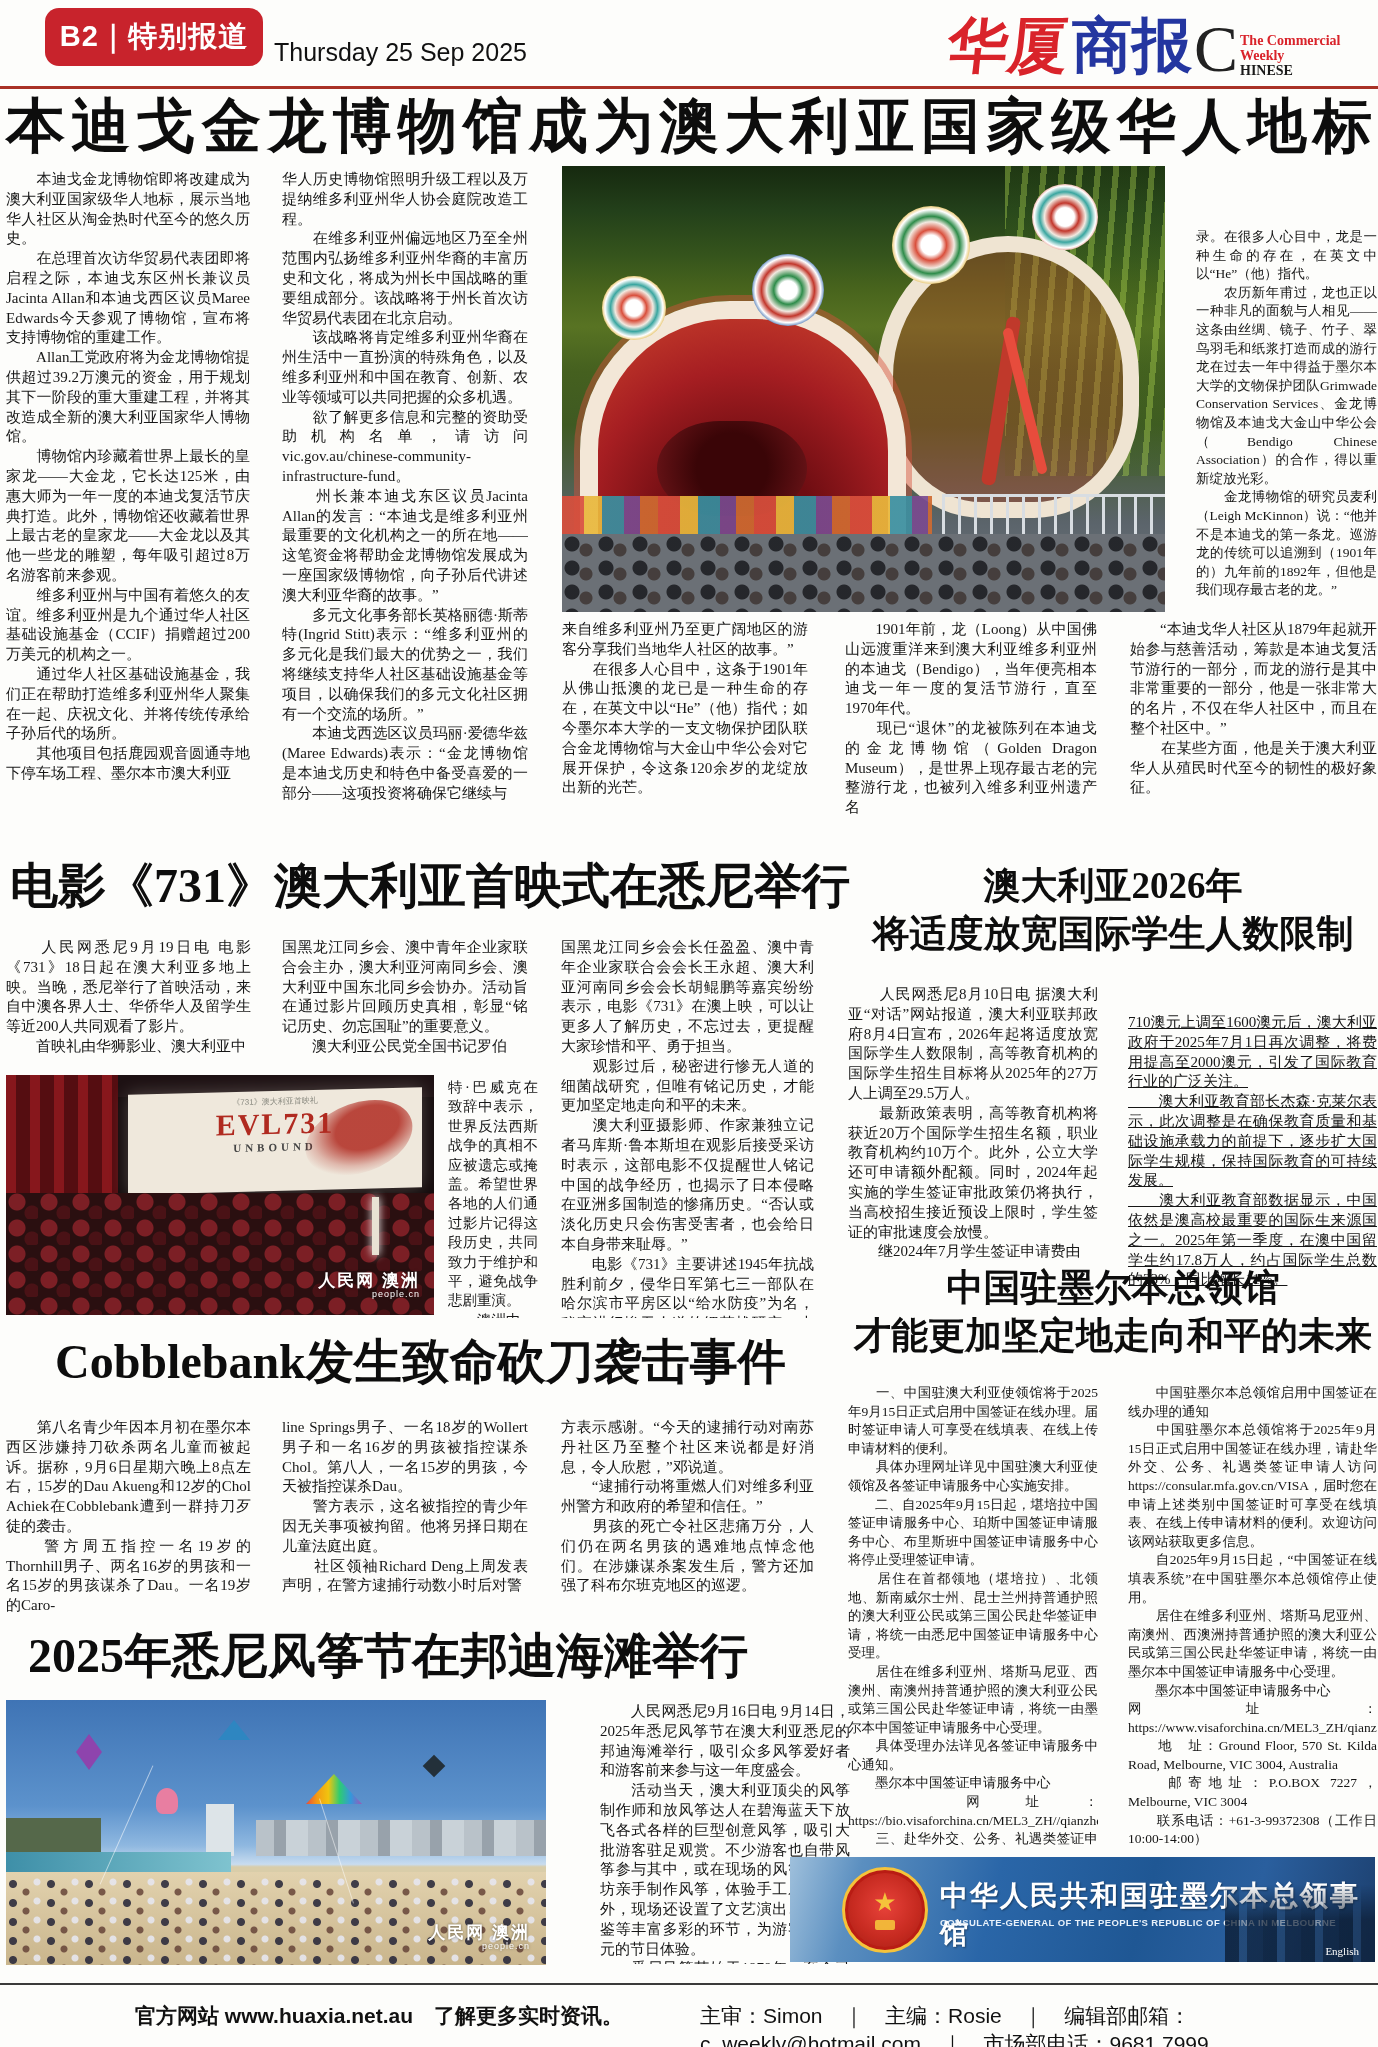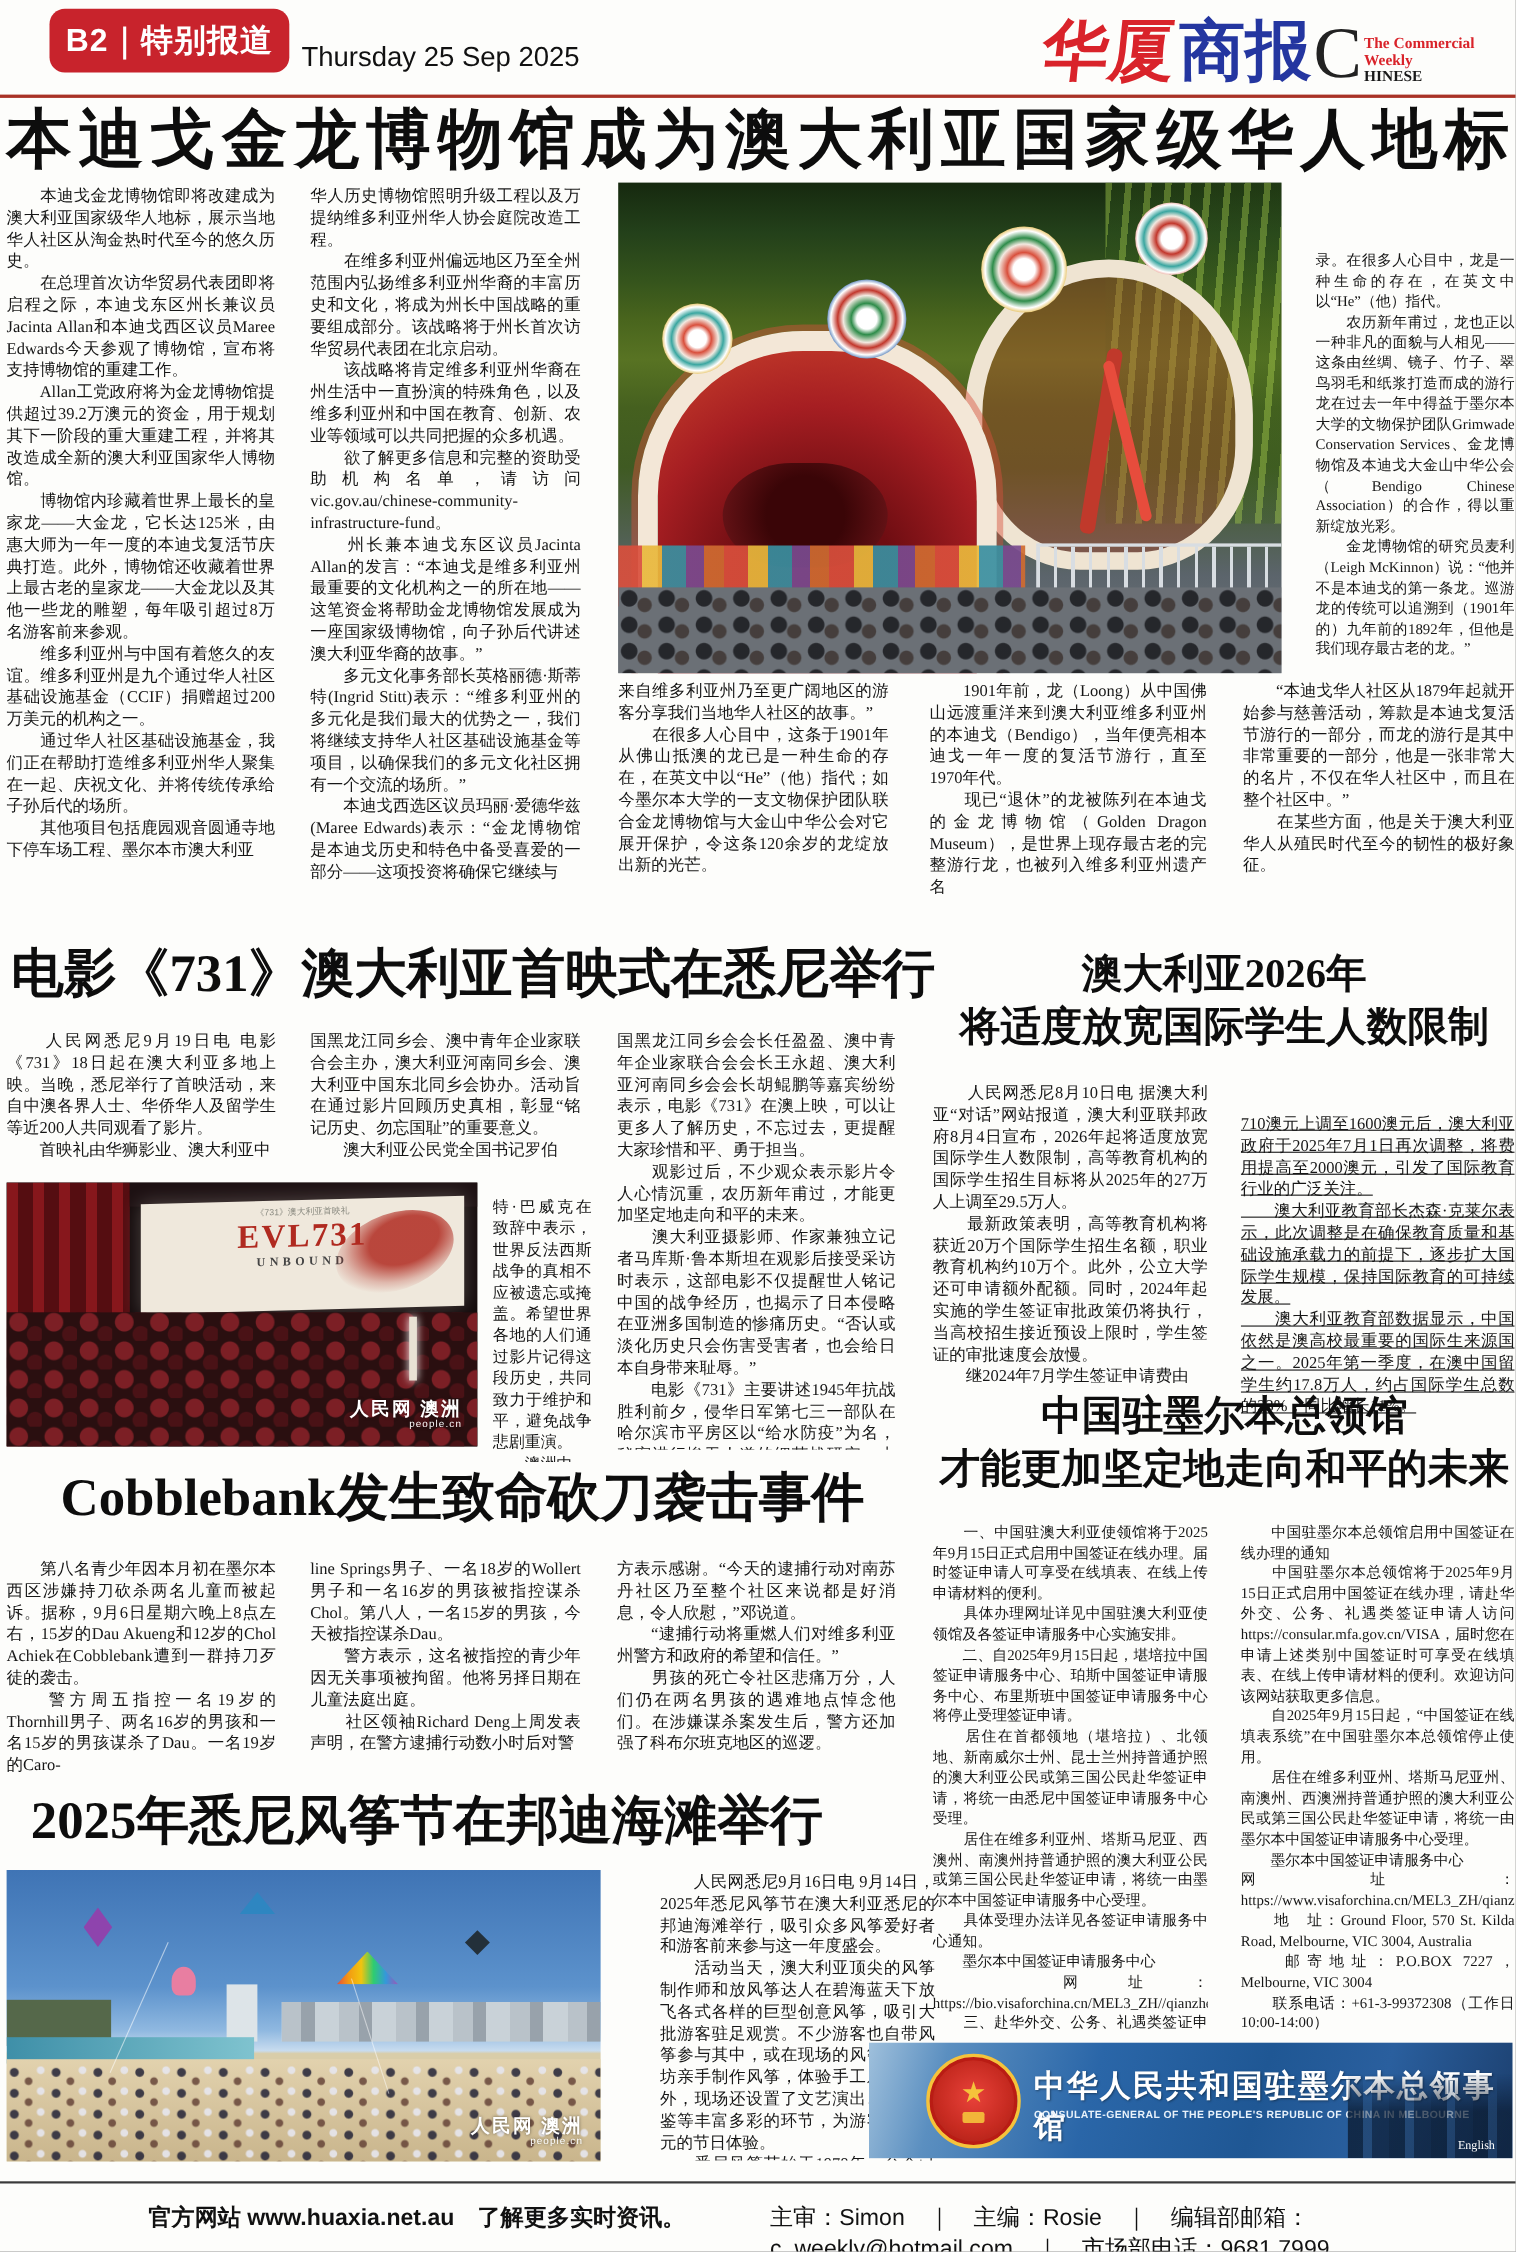--- a/index.html
+++ b/index.html
@@ -178,27 +178,27 @@
     <div class="abs" style="left:0;top:118px;width:428px;height:122px;
          background-color:#2a0f10;background-image:radial-gradient(circle at 11px 9px,#7c1f25 8px,transparent 9px),
          radial-gradient(circle at 26px 20px,#4a1216 7px,transparent 8px);background-size:32px 26px;"></div>
     <div class="abs" style="left:366px;top:122px;width:7px;height:58px;background:#e8e2d4;box-shadow:0 0 8px #fff;"></div>
     <div class="wm" style="right:14px;bottom:16px;text-align:right;">
       <div class="zh">人民网 澳洲</div>
       <div class="en">people.cn</div>
     </div>
   </div>
 
-  <div class="col narrow" style="left:448px;top:1078px;width:90px;height:240px;margin-top:11px;">
+  <div class="col narrow" style="left:448px;top:1078px;width:90px;height:240px;">
       <p>特·巴威克在致辞中表示，世界反法西斯战争的真相不应被遗忘或掩盖。希望世界各地的人们通过影片记得这段历史，共同致力于维护和平，避免战争悲剧重演。</p>
       <p>　　澳洲中</p>
     </div>
   <div class="col" style="left:561px;top:938px;width:253px;height:380px;">
       <p>国黑龙江同乡会会长任盈盈、澳中青年企业家联合会会长王永超、澳大利亚河南同乡会会长胡鲲鹏等嘉宾纷纷表示，电影《731》在澳上映，可以让更多人了解历史，不忘过去，更提醒大家珍惜和平、勇于担当。</p>
-      <p>　　观影过后，不少观众表示影片令人心情沉重，农历新年甫过，才能更加坚定地走向和平的未来。</p>
+      <p>　　观影过后，秘密进行惨无人道的细菌战研究，但唯有铭记历史，才能更加坚定地走向和平的未来。</p>
       <p>　　澳大利亚摄影师、作家兼独立记者马库斯·鲁本斯坦在观影后接受采访时表示，这部电影不仅提醒世人铭记中国的战争经历，也揭示了日本侵略在亚洲多国制造的惨痛历史。“否认或淡化历史只会伤害受害者，也会给日本自身带来耻辱。”</p>
       <p>　　电影《731》主要讲述1945年抗战胜利前夕，侵华日军第七三一部队在哈尔滨市平房区以“给水防疫”为名，秘密进行惨无人道的细菌战研究，大肆抓捕平民进行活体实验的故事。</p>
     </div>
 
   <div class="h-md" style="left:848px;top:862px;width:530px;">
     <div>澳大利亚2026年</div>
     <div>将适度放宽国际学生人数限制</div>
   </div>
   <div class="col" style="left:848px;top:985px;width:250px;height:330px;">
       <p>　　人民网悉尼8月10日电 据澳大利亚“对话”网站报道，澳大利亚联邦政府8月4日宣布，2026年起将适度放宽国际学生人数限制，高等教育机构的国际学生招生目标将从2025年的27万人上调至29.5万人。</p>

